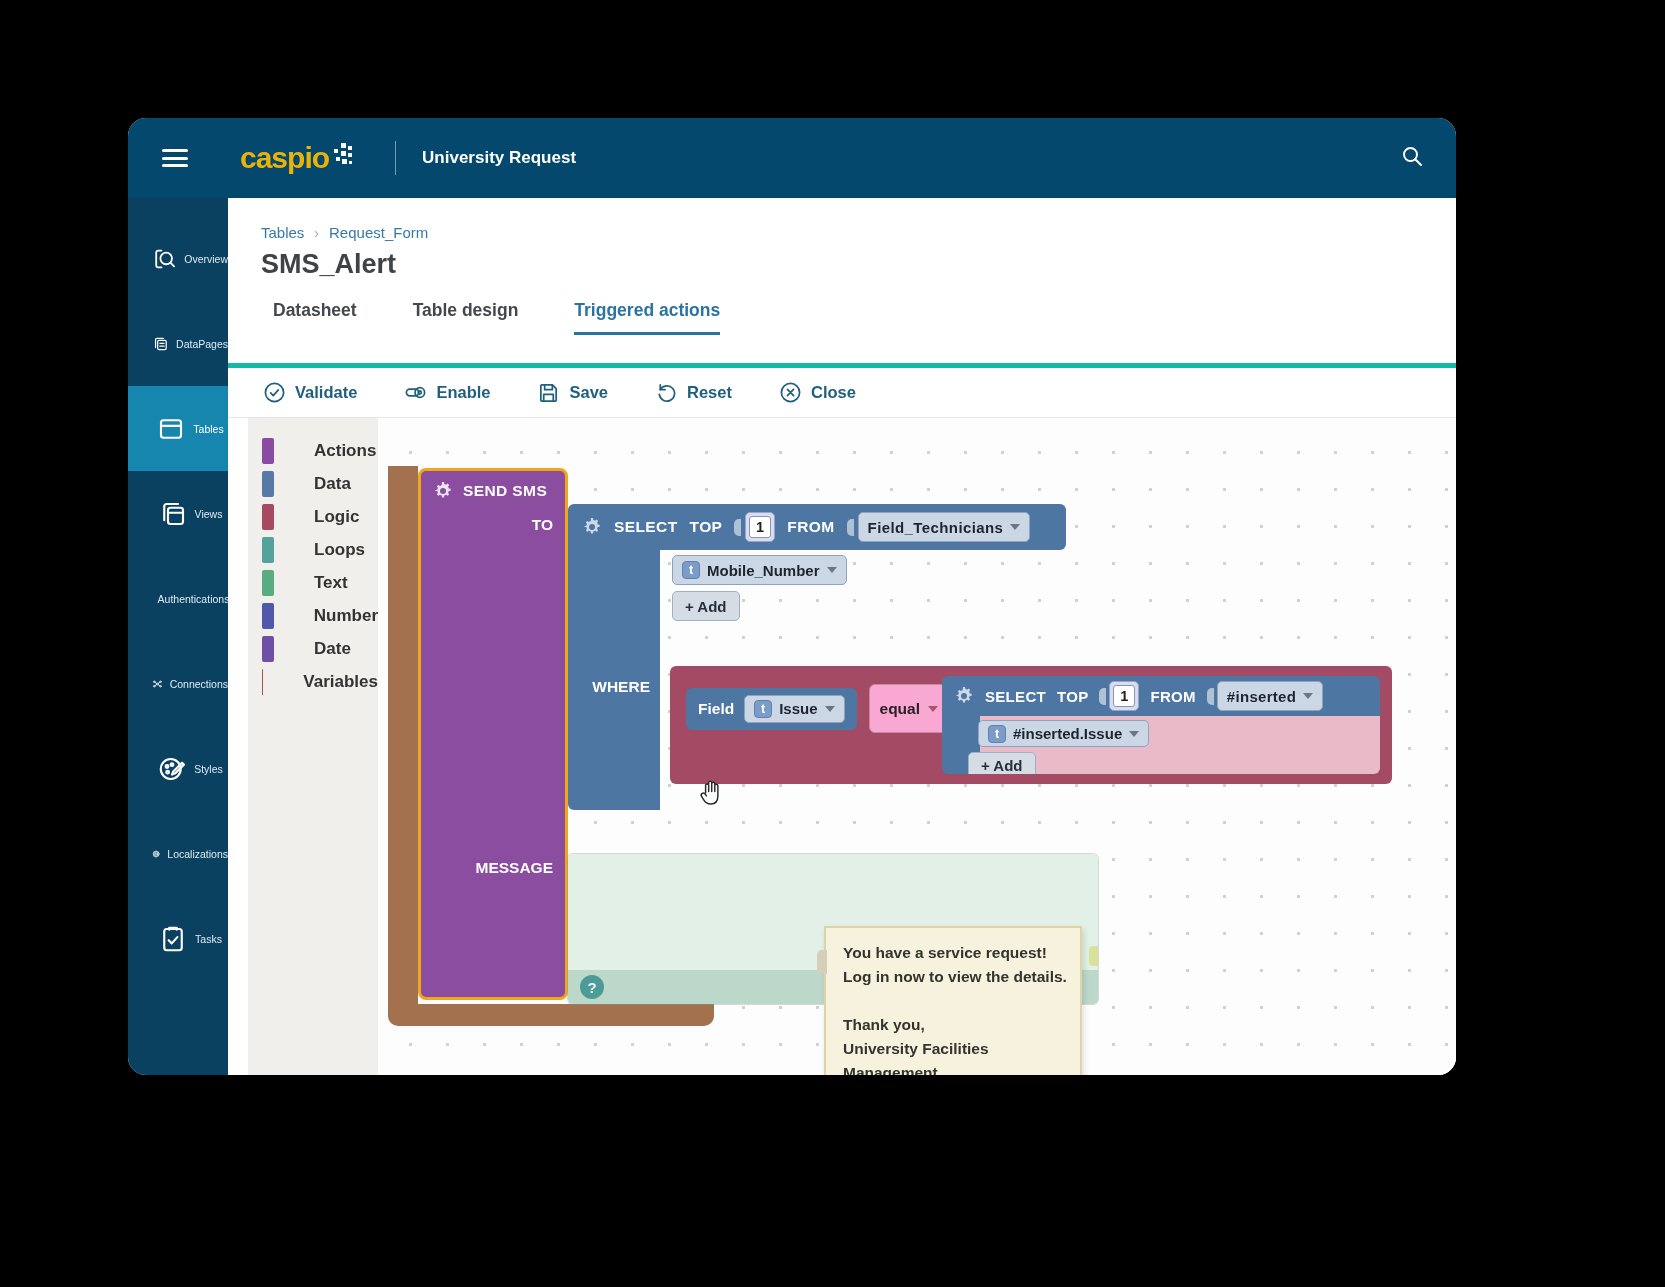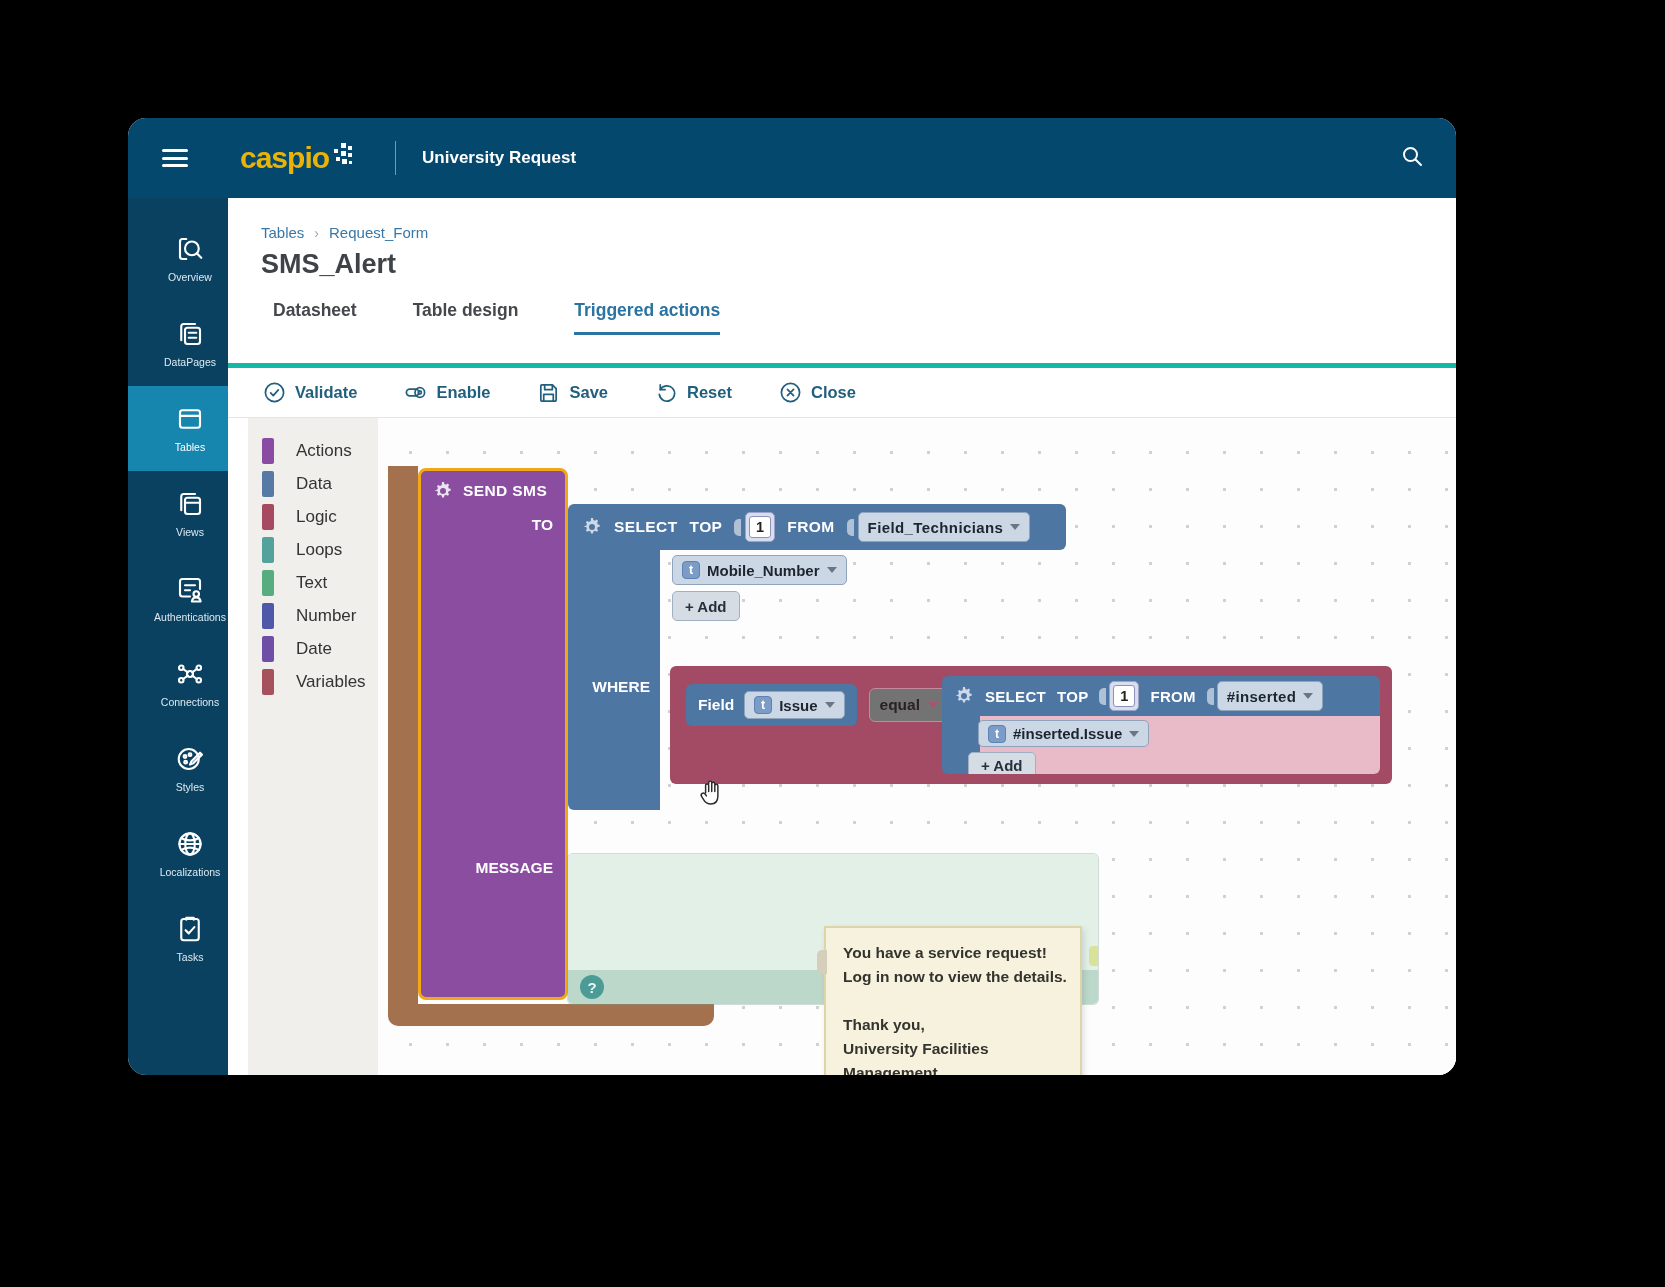--- a/index.html
+++ b/index.html
@@ -17,21 +17,21 @@
   .logo { display:flex; align-items:baseline; margin-left:52px; color:#eab308; }
   .logo-text { font-size:30px; font-weight:bold; letter-spacing:-1px; }
   .logo-mark { margin-left:4px; }
   .header-divider { width:1px; height:34px; background:rgba(255,255,255,.45); margin:0 26px 0 40px; }
   .app-title { color:#fff; font-size:17px; font-weight:bold; }
   .header-search { margin-left:auto; margin-right:32px; color:#fff; cursor:pointer; }
 
   
   .app-body { flex:1; display:flex; min-height:0; }
   .sidebar { width:100px; background:#0b4160; display:flex; flex-direction:column; padding-top:18px; flex:0 0 100px; }
-  .side-item { height:85px; display:flex; flex-direction:column; align-items:center; justify-content:center; gap:7px;
+  .side-item { height:85px; display:flex; flex-direction:row; align-items:center; justify-content:center; gap:7px;
     color:#ddeaf2; font-size:10.5px; cursor:pointer;padding-left:24px; }
   .side-item.active { background:#1786ae; color:#fff; }
   .side-item svg { width:30px; height:30px; stroke:#fff; fill:none; stroke-width:1.7; stroke-linecap:round; stroke-linejoin:round; }
 
   .content { flex:1; display:flex; flex-direction:column; background:#fff; min-width:0; }
   .content-top { height:220px; flex:0 0 220px; display:flex; flex-direction:column; }
   .crumb-row { padding:26px 0 0 33px; font-size:15px; display:flex; gap:10px; align-items:center; }
   .crumb-link { color:#3878a8; cursor:pointer; }
   .crumb-sep { color:#9aa7b0; font-size:14px; }
   .page-title { padding-left:33px; margin-top:8px; font-size:27px; font-weight:bold; color:#3f4246; }
@@ -41,21 +41,21 @@
   .toolbar { margin-top:auto; padding:13px 0 13px 35px; display:flex; gap:47px; align-items:center;
     border-bottom:1px solid #e6e6e6; border-top:5px solid #14b8a6; }
   .tool-btn { display:flex; align-items:center; gap:9px; color:#215f7e; font-size:16.5px; font-weight:bold; cursor:pointer; }
   .tool-btn svg { width:23px; height:23px; stroke:#215f7e; fill:none; stroke-width:1.8; stroke-linecap:round; stroke-linejoin:round; }
 
   
   .editor { flex:1; display:flex; min-height:0; }
   .palette { width:130px; flex:0 0 130px; margin-left:20px; background:#f0efeb; padding-top:16px; }
   .pal-item { height:33px; display:flex; align-items:center; cursor:grab; }
   .pal-bar { width:12px; height:26px; margin-left:14px; border-radius:2px; }
-  .pal-label { margin-left:22px; font-size:17px; color:#333; }
+  .pal-label { margin-left:40px; font-size:17px; color:#333;font-weight:bold; }
 
   .canvas { flex:1; position:relative; background:#fdfdfd; overflow:hidden;
     background-image:radial-gradient(circle, #d0d0d0 1.4px, transparent 1.6px);
     background-size:37px 37px; background-position:14px 16px; }
   .trigger-head { position:absolute; left:10px; top:14px; width:326px; height:37px; background:#a4714f;
     border-radius:8px 8px 8px 0; display:flex; align-items:center; gap:10px; padding-left:14px;
     color:#fbeee6; font-size:16px; font-weight:bold; }
   .trigger-left { position:absolute; left:10px; top:48px; width:30px; height:540px; background:#a4714f; }
   .trigger-bottom { position:absolute; left:10px; top:586px; width:326px; height:22px; background:#a4714f; border-radius:0 0 10px 10px; }
   .chip-event { background:#eed2c3; color:#26211d; border-radius:6px; padding:3px 9px; display:inline-flex; align-items:center; gap:7px; font-size:15.5px; cursor:pointer; }
@@ -89,21 +89,21 @@
   .socket { width:7px; height:17px; background:rgba(255,255,255,.55); border-radius:5px 0 0 5px; margin-right:-8px; }
 
   .chip-mobile { position:absolute; left:294px; top:137px; }
   .add-1 { position:absolute; left:294px; top:173px; }
 
   .where-block { position:absolute; left:292px; top:248px; width:722px; height:118px; background:#a34a64; border-radius:6px; }
   .cond-row { position:absolute; left:16px; top:18px; display:flex; align-items:center; gap:12px; }
   .field-box { background:#4e76a3; border-radius:6px; height:42px; display:flex; align-items:center; gap:10px;
     padding:0 12px; color:#fff; font-weight:bold; font-size:15.5px; }
   .field-box .chip { height:28px; }
-  .chip-equal { background:#737373; border:1px solid #c48a9c; border-radius:6px; height:34px; padding:0 10px;
+  .chip-equal { background:#f9a8d4; border:1px solid #c48a9c; border-radius:6px; height:49px; padding:0 10px;
     display:inline-flex; align-items:center; gap:8px; color:#2a2126; font-weight:bold; font-size:15.5px; cursor:pointer; }
   .chip-equal .caret { border-top-color:#a8546d; }
 
   .nested-sel { position:absolute; left:272px; top:10px; width:438px; height:98px; border-radius:6px; overflow:hidden; display:flex; flex-direction:column; }
   .nested-head { height:40px; background:#4e76a3; display:flex; align-items:center; gap:11px; padding-left:12px;
     color:#fff; font-weight:bold; font-size:15px; letter-spacing:.3px; }
   .nested-body { flex:1; display:flex; }
   .nested-col { width:38px; background:#4e76a3; }
   .nested-pink { flex:1; background:#e9bac8; }
   .chip-insissue { position:absolute; left:36px; top:44px; height:27px; }

